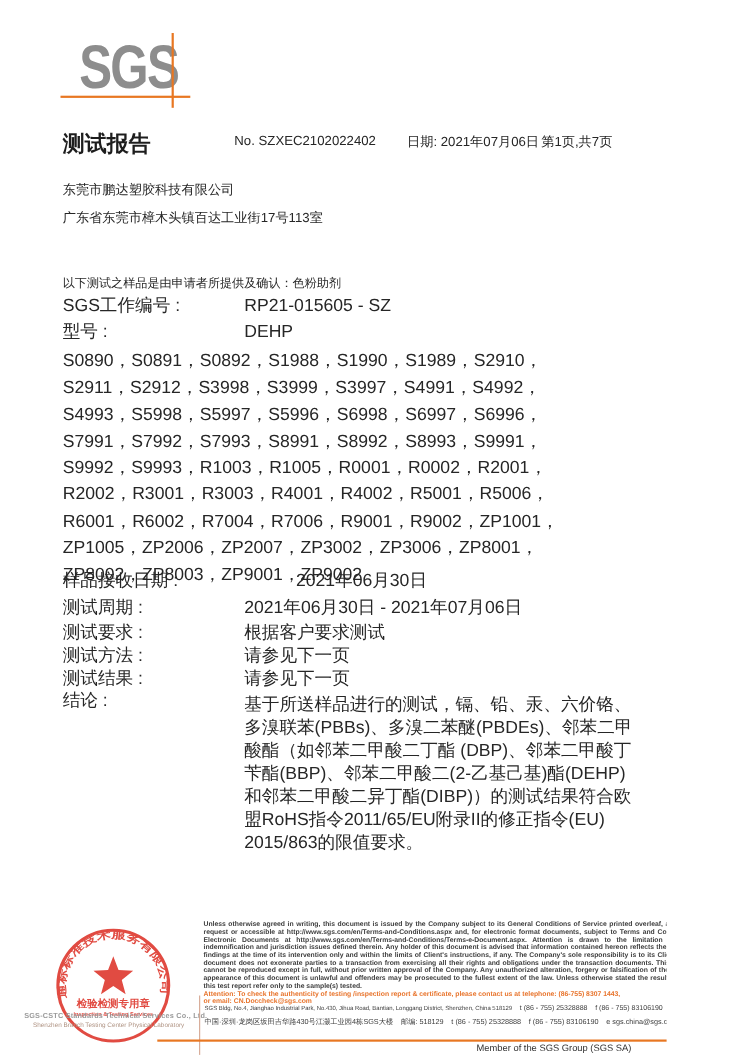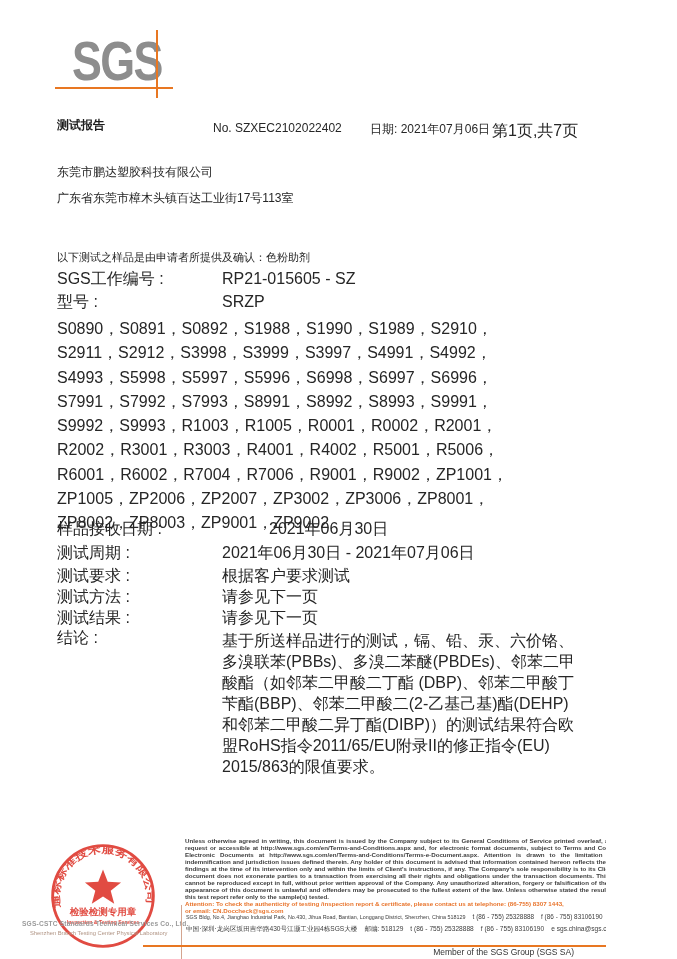--- a/index.html
+++ b/index.html
@@ -9,24 +9,24 @@
   }
   
   .logo-text{
     position:absolute;left:72px;top:33px;font-size:56px;line-height:1;font-weight:800;
     color:#8d8d8d;letter-spacing:-2px;transform:scale(0.80,1);transform-origin:0 0;
     font-family:"Liberation Sans",sans-serif;
   }
   .reg-vline{position:absolute;left:156px;top:30px;width:1.5px;height:68px;background:#e87722;}
   .reg-hline{position:absolute;left:55px;top:87px;width:118px;height:1.5px;background:#e87722;}
   
-  .doc-title{position:absolute;left:57px;top:117px;font-size:12px;font-weight:bold;color:#1d1d1d;}
+  .doc-title{position:absolute;left:57px;top:117px;font-size:20px;font-weight:bold;color:#1d1d1d;}
   .report-no{position:absolute;left:213px;top:121px;font-size:12px;}
   .report-date{position:absolute;left:370px;top:121px;font-size:12px;}
-  .report-page{position:absolute;left:492px;top:121px;font-size:16px;}
+  .report-page{position:absolute;left:492px;top:121px;font-size:12px;}
   .applicant{position:absolute;left:57px;top:159px;font-size:12px;line-height:26px;}
   .intro{position:absolute;left:57px;top:250px;font-size:11px;}
   
   .frow{position:absolute;left:57px;right:30px;display:flex;font-size:16px;line-height:16px;}
   .frow .lbl{flex:0 0 165px;}
   .frow .val{flex:1;}
   .r-job{top:271px;} .r-model{top:294px;} .r-refs{top:317px;}
   .r-received{top:521px;gap:47px;} .r-period{top:545px;} .r-req{top:568px;}
   .r-method{top:589px;} .r-result{top:610px;} .r-conc{top:630px;}
   .refs-line{line-height:24.3px;}
@@ -69,21 +69,21 @@
 
   <div class="intro">以下测试之样品是由申请者所提供及确认：色粉助剂</div>
 
   <div class="frow r-job">
     <div class="lbl">SGS工作编号 :</div>
     <div class="val">RP21-015605 - SZ</div>
   </div>
 
   <div class="frow r-model">
     <div class="lbl">型号 :</div>
-    <div class="val">SRZP</div>
+    <div class="val">DEHP</div>
   </div>
 
   <div class="frow r-refs">
     <div class="val">
       <div class="refs-line">S0890，S0891，S0892，S1988，S1990，S1989，S2910，</div>
       <div class="refs-line">S2911，S2912，S3998，S3999，S3997，S4991，S4992，</div>
       <div class="refs-line">S4993，S5998，S5997，S5996，S6998，S6997，S6996，</div>
       <div class="refs-line">S7991，S7992，S7993，S8991，S8992，S8993，S9991，</div>
       <div class="refs-line">S9992，S9993，R1003，R1005，R0001，R0002，R2001，</div>
       <div class="refs-line">R2002，R3001，R3003，R4001，R4002，R5001，R5006，</div>

